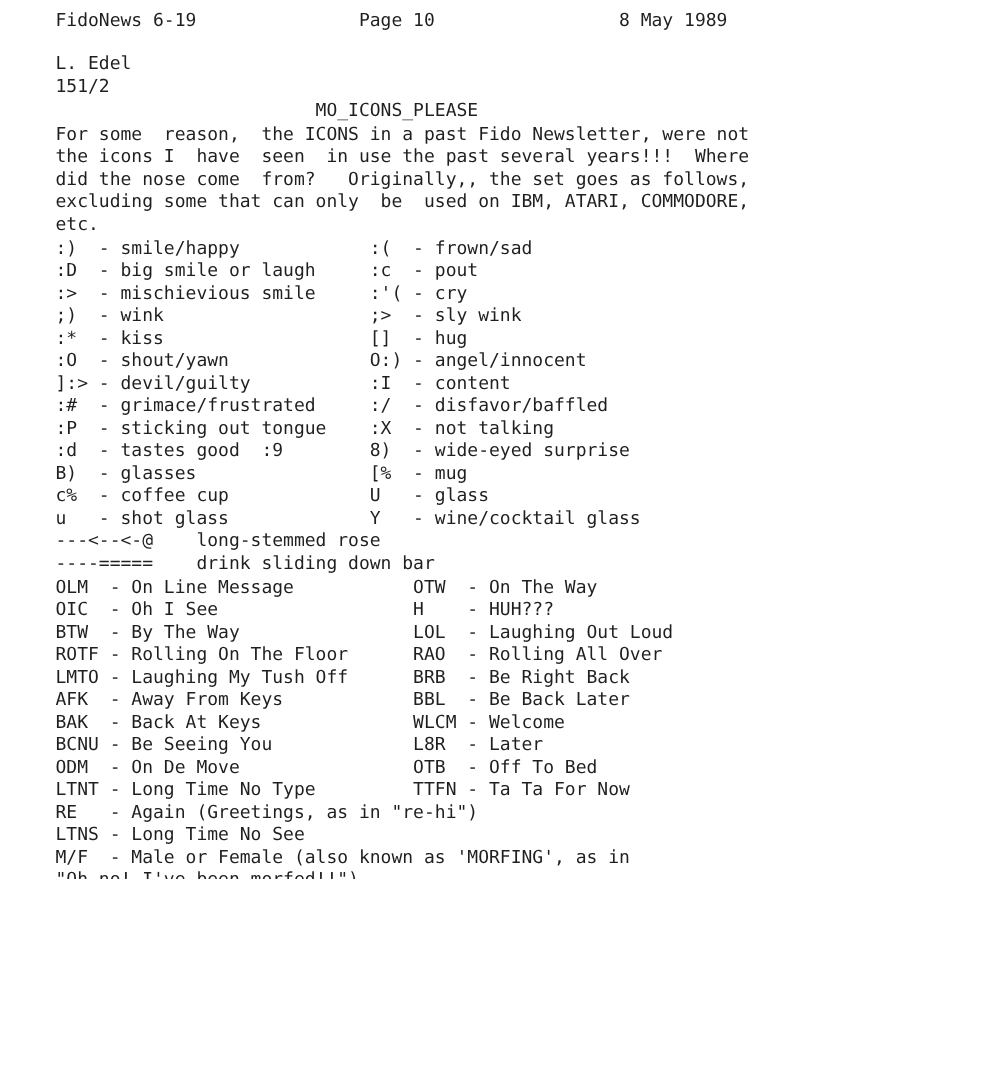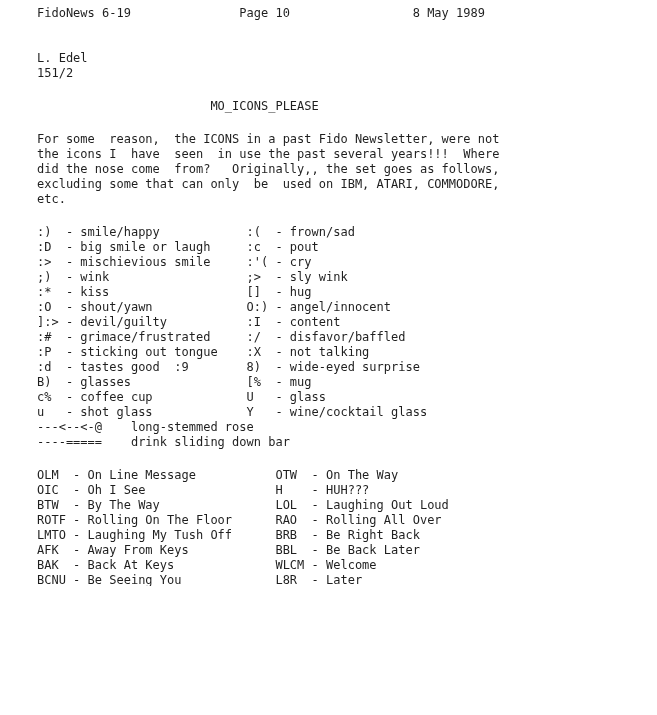--- a/index.html
+++ b/index.html
@@ -21,22 +21,22 @@
     font-family: "DejaVu Sans Mono", "Liberation Mono", monospace;
     font-size: 12px;
     line-height: 15px;
     color: #1f1f1f;
   }
   .doc .line,
   .doc .block {
     white-space: pre;
   }
   
-  .gap1 { margin-top: 18px; }
-  .gap2 { margin-top: 30px; }
+  .gap1 { margin-top: 1px; }
+  .gap2 { margin-top: 14px; }
 </style>
 </head>
 <body>
 
 <div class="page">
   <div class="doc">
 
     <div class="line">FidoNews 6-19               Page 10                 8 May 1989</div>
 
     <div class="block gap2">L. Edel

